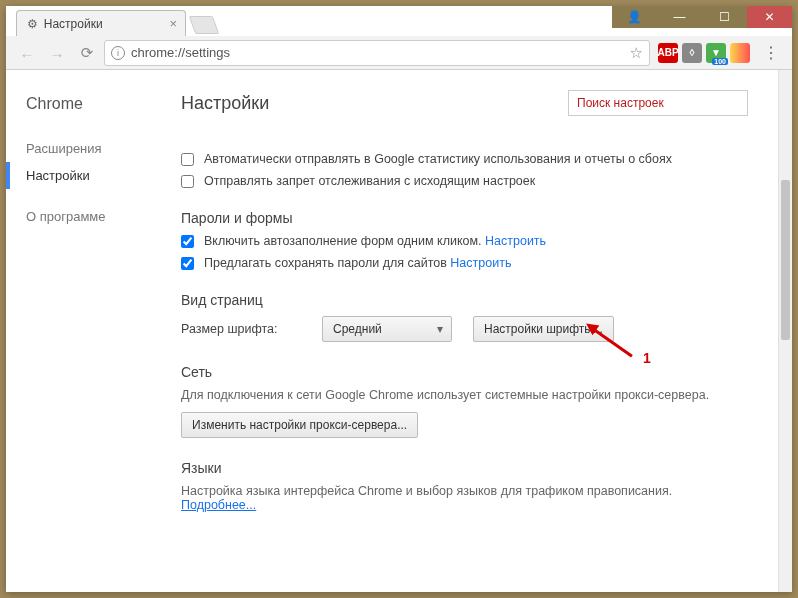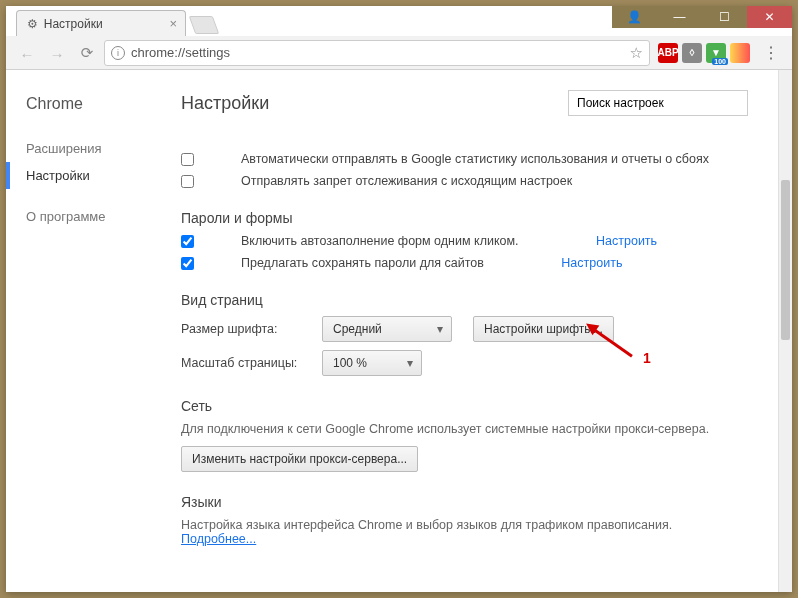--- a/index.html
+++ b/index.html
@@ -27,21 +27,21 @@
 .content { flex: 1; display: flex; overflow: hidden; background: #fff; }
 .sidebar { width: 155px; padding: 25px 0 0 20px; font-size: 13px; color: #555; }
 .sidebar-title { font-size: 16px; color: #555; margin-bottom: 22px; }
 .sidebar-item { padding: 6px 0; color: #777; cursor: pointer; }
 .sidebar-item.active { color: #333; border-left: 4px solid #4285f4; margin-left: -20px; padding-left: 16px; }
 .sidebar-sep { height: 14px; }
 .main { flex: 1; padding: 20px 30px 0 20px; overflow-y: auto; position: relative; }
 .main-header { display: flex; align-items: center; margin-bottom: 14px; }
 .main-title { font-size: 18px; color: #444; }
 .search-box { margin-left: auto; width: 180px; height: 26px; border: 1px solid #ccc; padding: 0 8px; font-size: 12px; color: #999; display: flex; align-items: center; }
-.row { display: flex; align-items: center; margin: 8px 0; font-size: 12.5px; color: #444; gap: 37px; }
+.row { display: flex; align-items: center; margin: 8px 0; font-size: 12.5px; color: #444; }
 .row input[type=checkbox] { margin-right: 10px; width: 13px; height: 13px; }
 .section-title { font-size: 14px; color: #444; margin: 22px 0 8px; }
 .link { color: #1a73e8; cursor: pointer; }
 .underline { text-decoration: underline; }
 .form-row { display: flex; align-items: center; margin: 8px 0; font-size: 12.5px; color: #444; gap: 21px; }
 .form-label { min-width: 120px; }
 .select, .button { height: 26px; background: linear-gradient(#f7f7f7,#e8e8e8); border: 1px solid #bbb; border-radius: 2px; padding: 0 10px; font-size: 12px; color: #333; display: flex; align-items: center; cursor: pointer; }
 .select { min-width: 130px; position: relative; }
 .select::after { content: "▾"; position: absolute; right: 8px; color: #666; }
 .desc { font-size: 12.5px; color: #666; margin: 6px 0 10px; }
@@ -99,21 +99,21 @@
       <div class="sidebar-item">Расширения</div>
       <div class="sidebar-item active">Настройки</div>
       <div class="sidebar-sep"></div>
       <div class="sidebar-item">О программе</div>
     </div>
 
     <div class="main">
       <div class="main-header">
         <div class="main-title">Настройки</div>
         <div class="search-box">
-          <span style="color:#000000">Поиск настроек</span>
+          <span style="color:#b91c1c">Поиск настроек</span>
         </div>
       </div>
 
       <div class="faded-row">&nbsp;</div>
 
       <div class="row">
         <input type="checkbox" style="">
         <span>Автоматически отправлять в Google статистику использования и отчеты о сбоях</span>
       </div>
       <div class="row">
@@ -142,26 +142,20 @@
       <div class="section-title">Вид страниц</div>
       <div class="form-row">
         <span class="form-label">Размер шрифта:</span>
         <div class="select">
             <span>Средний</span>
           </div>
         <div class="button">
             <span>Настройки шрифты...</span>
           </div>
       </div>
-      <div class="form-row">
-        <span class="form-label">Масштаб страницы:</span>
-        <div class="select" style="min-width:100px">
-            <span>100 %</span>
-          </div>
-      </div>
 
       <div class="section-title">Сеть</div>
       <div class="desc">Для подключения к сети Google Chrome использует системные настройки прокси-сервера.</div>
       <div class="form-row">
         <div class="button">
             <span>Изменить настройки прокси-сервера...</span>
           </div>
       </div>
 
       <div class="section-title">Языки</div>

